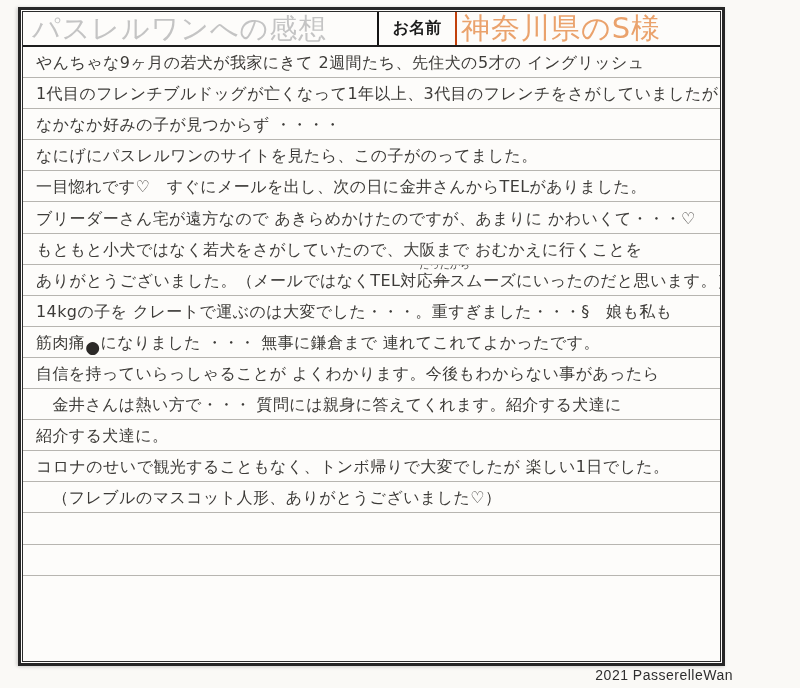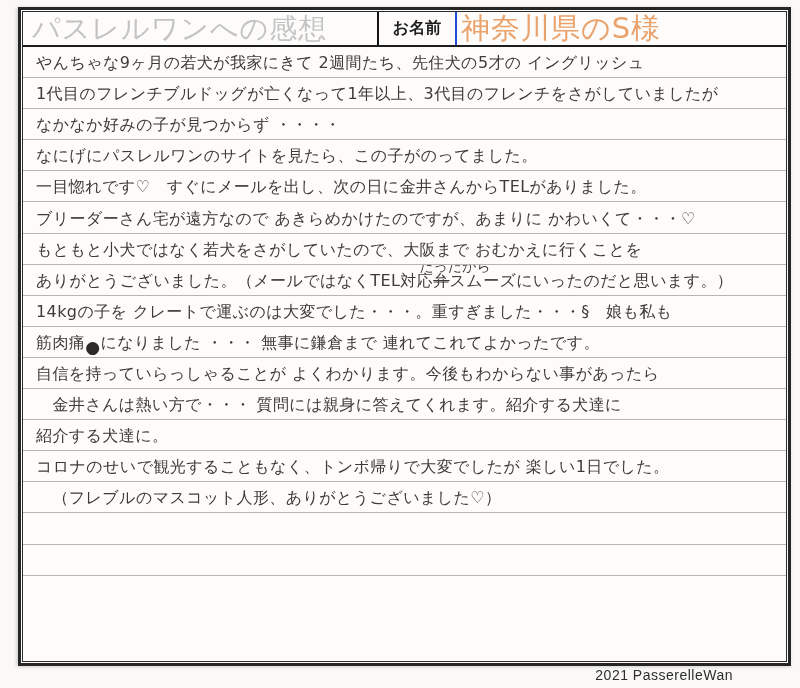--- a/index.html
+++ b/index.html
@@ -4,62 +4,62 @@
 <style>
   html,body{margin:0;padding:0;}
   body{
     width:800px;height:688px;position:relative;
     background:#faf9f6;
     font-family:"DejaVu Sans", sans-serif;
     overflow:hidden;
   }
   
   .frame-outer{
-    position:absolute;left:18px;top:7px;width:773px;height:659px;
+    position:absolute;left:18px;top:7px;width:707px;height:659px;
     border:3px solid #262626;padding:1px;box-sizing:border-box;
     background:#fdfcfa;
     box-shadow:-2px 0 3px rgba(0,0,0,.12), 0 2px 3px rgba(0,0,0,.08);
   }
   .frame-inner{
     border:1px solid #2b2b2b;height:100%;box-sizing:border-box;
     display:flex;flex-direction:column;background:#fdfcfa;
   }
   
   .hdr{
     display:flex;align-items:stretch;height:35px;flex:0 0 35px;
     border-bottom:2px solid #1d1d1d;box-sizing:border-box;
   }
   .hdr-title{
     width:345px;flex:0 0 345px;color:#c4c4c4;
     font-size:28px;line-height:33px;padding-left:9px;
     letter-spacing:1px;white-space:nowrap;overflow:hidden;
     font-weight:500;
   }
   .hdr-label{
-    flex:0 0 76px;border-left:2px solid #141414;border-right:2px solid #1d4ed8;
+    flex:0 0 76px;border-left:2px solid #141414;border-right:2px solid #c2410c;
     display:flex;align-items:center;justify-content:center;
     font-size:16px;font-weight:bold;color:#1c1c1c;background:#fdfcfa;
   }
   .hdr-name{
     flex:1;color:#eaa26c;font-size:29px;line-height:33px;
     padding-left:4px;white-space:nowrap;overflow:hidden;letter-spacing:1px;
   }
   
   .lines{flex:1;display:flex;flex-direction:column;}
   .line{
     height:31.1px;flex:0 0 31.1px;box-sizing:border-box;
     border-bottom:1px solid #b7b5b0;
     display:flex;align-items:flex-end;
     padding:0 8px 3px 13px;
     font-size:16px;letter-spacing:.4px;color:#3d3b38;
     white-space:pre;overflow:hidden;
   }
   .line .struck{text-decoration:line-through;position:relative;}
   .line .above{
-    position:absolute;top:-13px;left:-14px;font-size:14px;
+    position:absolute;top:-13px;left:-14px;font-size:10px;
     letter-spacing:0;white-space:nowrap;color:#3d3b38;
   }
   .line .scribble{
     display:inline-block;font-size:17px;line-height:14px;color:#2c2a28;
   }
   .spacer{flex:1;border-bottom:none;}
   
   .credit{
     position:absolute;top:667px;right:67px;
     font-family:"Liberation Sans", sans-serif;

